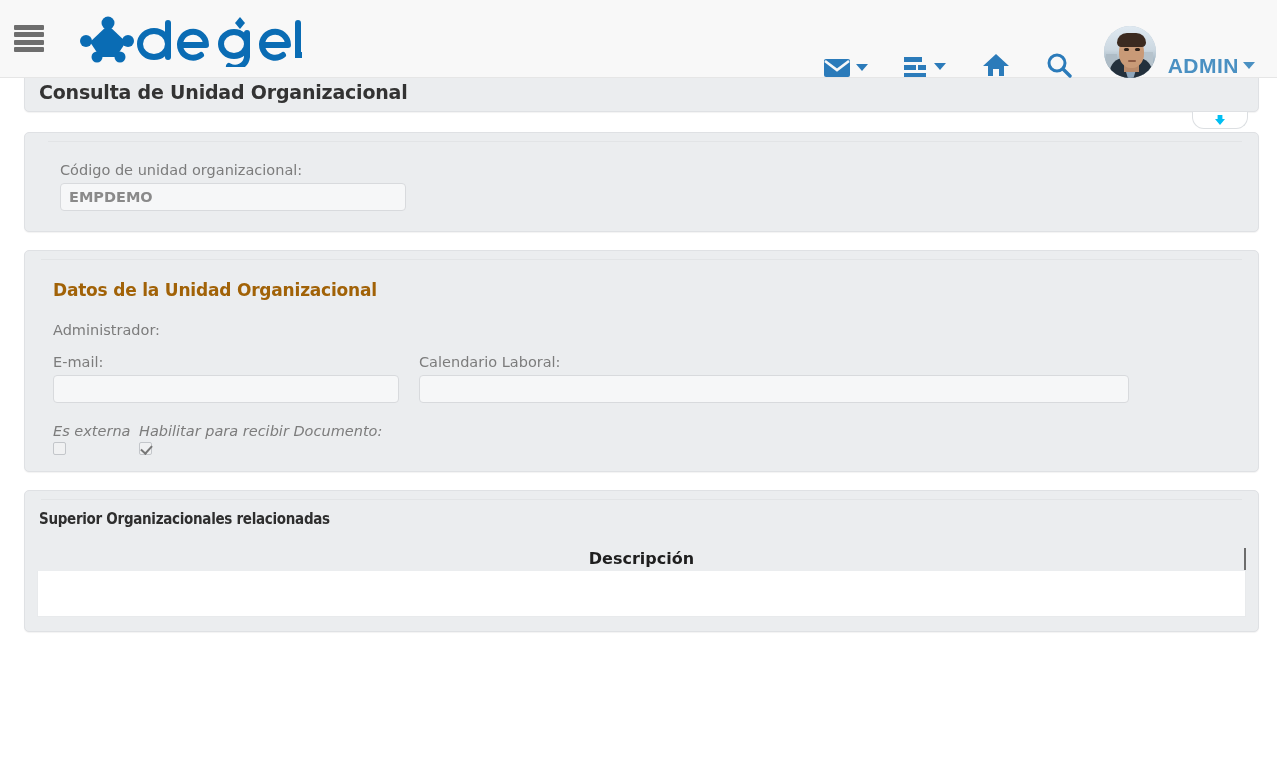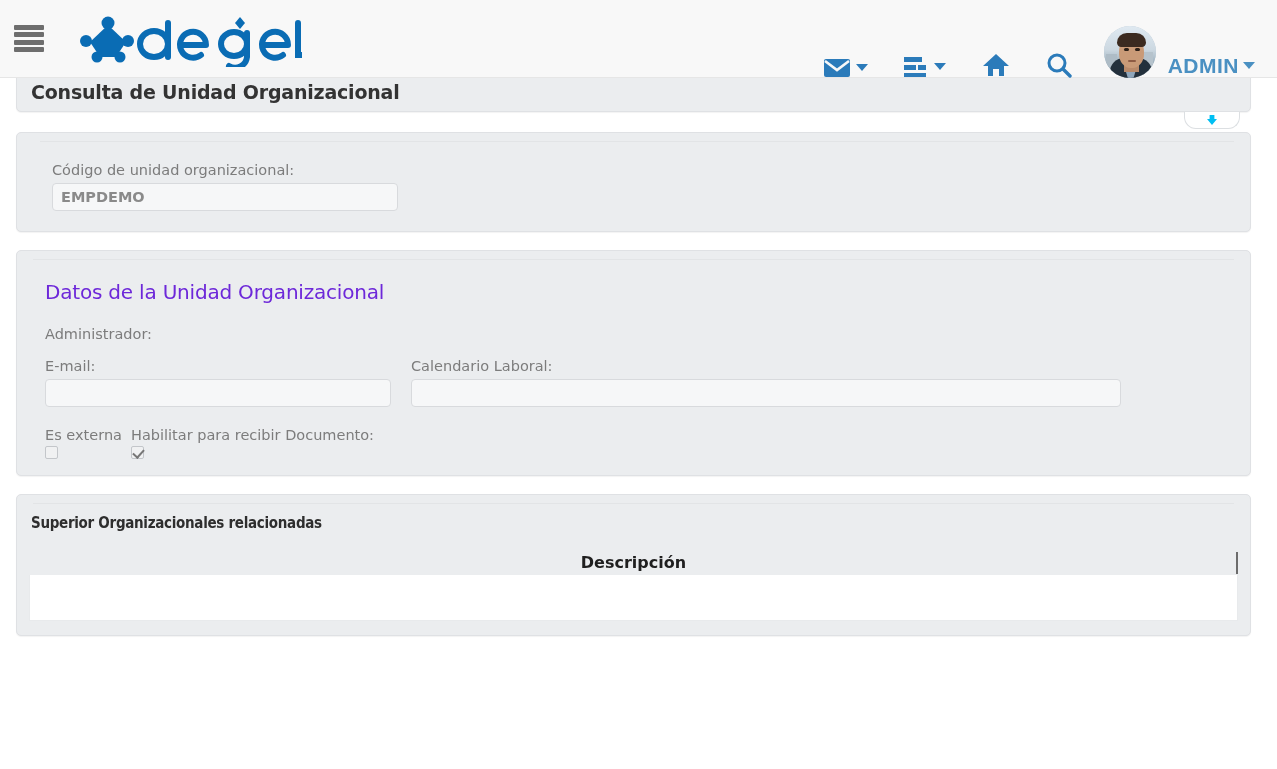--- a/index.html
+++ b/index.html
@@ -96,21 +96,21 @@
     position: absolute; left: 0; top: 78px;
     width: 1277px; height: 691px;
     background: #ffffff;
     overflow: hidden;
   }
 
   .panel {
     background: #ebedef;
     border: 1px solid #dfe1e4;
     border-radius: 5px;
-    margin: 0 0 0 16px;
+    margin: 0 0 0 24px;
     width: 1235px;
     position: relative;
     box-shadow: 0 1px 1px rgba(0,0,0,0.05);
   }
   .panel-inner-rule {
     border-top: 1px solid #e2e4e6;
     margin: 0 16px;
   }
 
   
@@ -141,23 +141,23 @@
     z-index: 4;
   }
   .collapse-tab svg { display: block; }
 
   .gap-sm { height: 16px; }
   .gap-md { height: 18px; }
 
   .panel-body { padding: 20px 16px 16px 16px; }
 
   .section-heading {
-    font-size: 20px;
-    font-weight: normal;
-    color: #6d28d9;
+    font-size: 17px;
+    font-weight: bold;
+    color: #a16207;
     font-family: "DejaVu Sans", sans-serif;
     margin: 0 0 22px 12px;
     letter-spacing: -0.2px;
   }
 
   .field { margin-bottom: 16px; }
   .field-label {
     font-size: 14.5px;
     color: #7c7c7c;
     font-family: "DejaVu Sans", sans-serif;
@@ -183,21 +183,21 @@
   .w-350 { width: 350px; }
   .w-710 { width: 710px; }
 
   .row { display: flex; }
   .col-left  { width: 378px; }
   .col-right { flex: 1; }
   .col-right .field-label,
   .col-right .field-input { margin-left: 0; }
 
   
-  .check-row { margin-left: 12px; margin-top: 4px; }
+  .check-row { margin-left: 12px; margin-top: 4px; font-style: italic; }
   .check-labels { display: flex; }
   .check-labels span {
     font-size: 14.5px;
     color: #7c7c7c;
     font-family: "DejaVu Sans", sans-serif;
   }
   .lbl-ext { width: 86px; }
   .check-boxes { display: flex; margin-top: 3px; }
   .cb {
     width: 13px; height: 13px;

